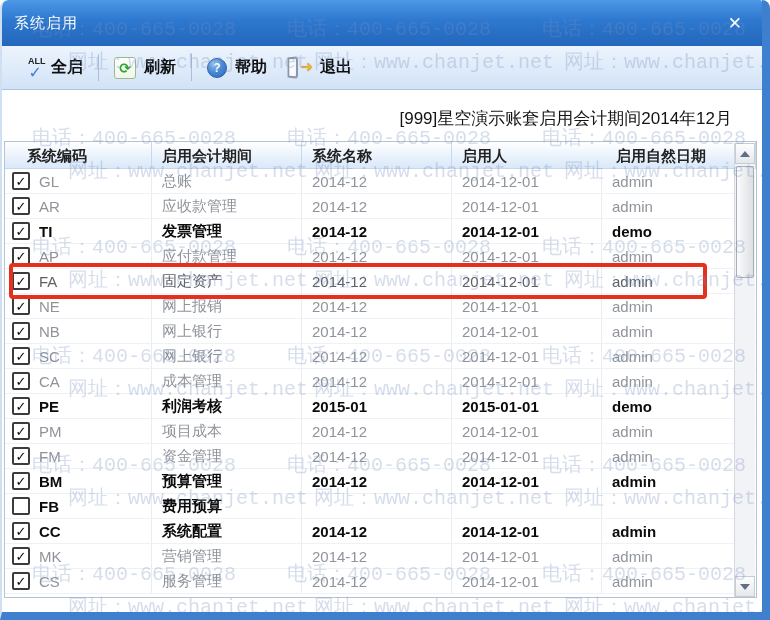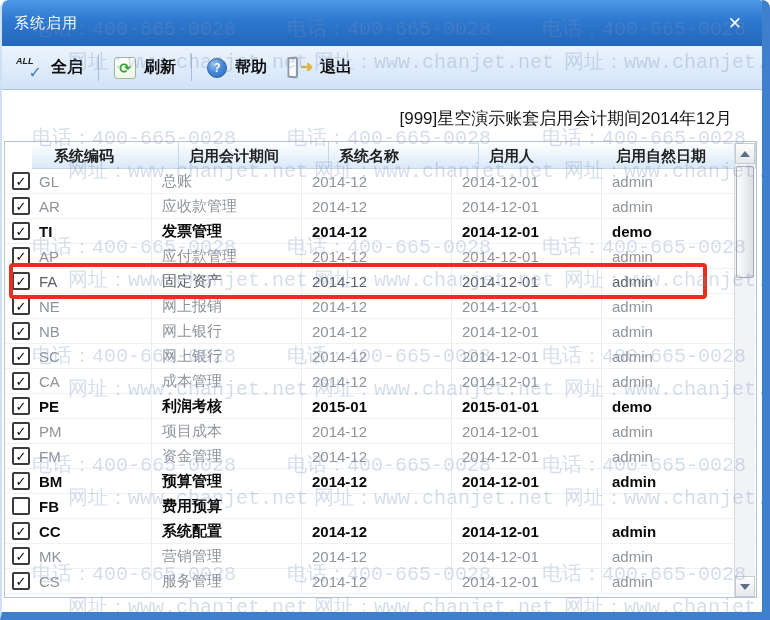--- a/index.html
+++ b/index.html
@@ -33,21 +33,21 @@
     background:linear-gradient(#ecf4fd,#d2e3f7);
     border-bottom:1px solid #a9c3e2;
     display:flex; align-items:center;
     padding:0 4px; box-sizing:border-box;
   }
   .tbtn { display:flex; align-items:center; gap:8px; padding:4px 10px; font-size:16px; font-weight:bold; color:#0e0e0e; cursor:default; }
   .tsep { width:1px; height:27px; background:#a9bed8; margin:0 5px; }
   
   .ticon { position:relative; flex:0 0 auto; }
   .icon-all-start-icon { width:27px; height:24px; }
-  .icon-all-start-icon .badge { position:absolute; top:0; left:0; font-size:9px; font-style:italic; font-weight:bold; color:#222; }
+  .icon-all-start-icon .badge { position:absolute; top:0; left:12px; font-size:9px; font-weight:bold; color:#222; }
   .icon-all-start-icon .glyph { position:absolute; bottom:-2px; right:1px; color:#3a7bd5; font-size:16px; font-weight:bold; }
   .icon-refresh-icon { width:20px; height:20px; border:1px solid #9cb890; border-radius:3px;
     background:linear-gradient(#ffffff,#eef7e9); color:#2ea42e; font-size:14px; font-weight:bold;
     display:flex; align-items:center; justify-content:center; }
   .icon-help-icon { width:20px; height:20px; border-radius:50%;
     background:radial-gradient(circle at 35% 28%, #9cc6f1 0%, #4a8cd9 45%, #2a66b8 100%);
     border:1px solid #2a5fa8; box-sizing:border-box;
     color:#fff; font-size:12px; font-weight:bold;
     display:flex; align-items:center; justify-content:center; }
   .icon-exit-icon { width:25px; height:22px; }
@@ -57,21 +57,21 @@
   .icon-exit-icon .glyph { position:absolute; right:-1px; top:1px; color:#e9b33e; font-size:15px; font-weight:bold;
     text-shadow:0 0 1px #b9820f; }
   
   .caption-band { position:relative; height:68px; background:#ffffff;text-align:right; }
   .caption { position:absolute; right:30px; top:17px; font-size:17px; color:#141414; }
   
   .table-wrap {
     position:absolute; left:2px; top:141px; width:753px; height:457px;
     border:1px solid #b7c2d1; background:#fff; box-sizing:border-box; overflow:hidden;
   }
-  .thead { display:flex; height:27px; background:linear-gradient(#ffffff,#d9e8f9); border-bottom:1px solid #c9d6e6; box-sizing:border-box;margin-left:27px; }
+  .thead { display:flex; height:27px; background:linear-gradient(#ffffff,#d9e8f9); border-bottom:1px solid #c9d6e6; box-sizing:border-box; }
   .th { box-sizing:border-box; padding:5px 0 0 10px; font-size:15px; font-weight:bold; color:#222;
         border-right:1px solid #c6d8ec; height:100%; }
   .c1 { width:147px; } .c2 { width:150px; } .c3 { width:150px; } .c4 { width:150px; } .c5 { flex:1; border-right:none !important; }
   .th.c1 { padding-left:22px; }
   .tr { display:flex; height:25px; border-bottom:1px solid #eef1f5; box-sizing:border-box; background:#fff; }
   .td { box-sizing:border-box; border-right:1px solid #e9edf3; height:100%;
         display:flex; align-items:center; padding-left:10px; font-size:15px; overflow:hidden; white-space:nowrap; }
   .td.c1 { padding-left:7px; gap:9px; }
   .tr.dim .celltext { color:#8f949b; }
   .tr.bold .celltext { color:#0b0b0b; font-weight:bold; }

